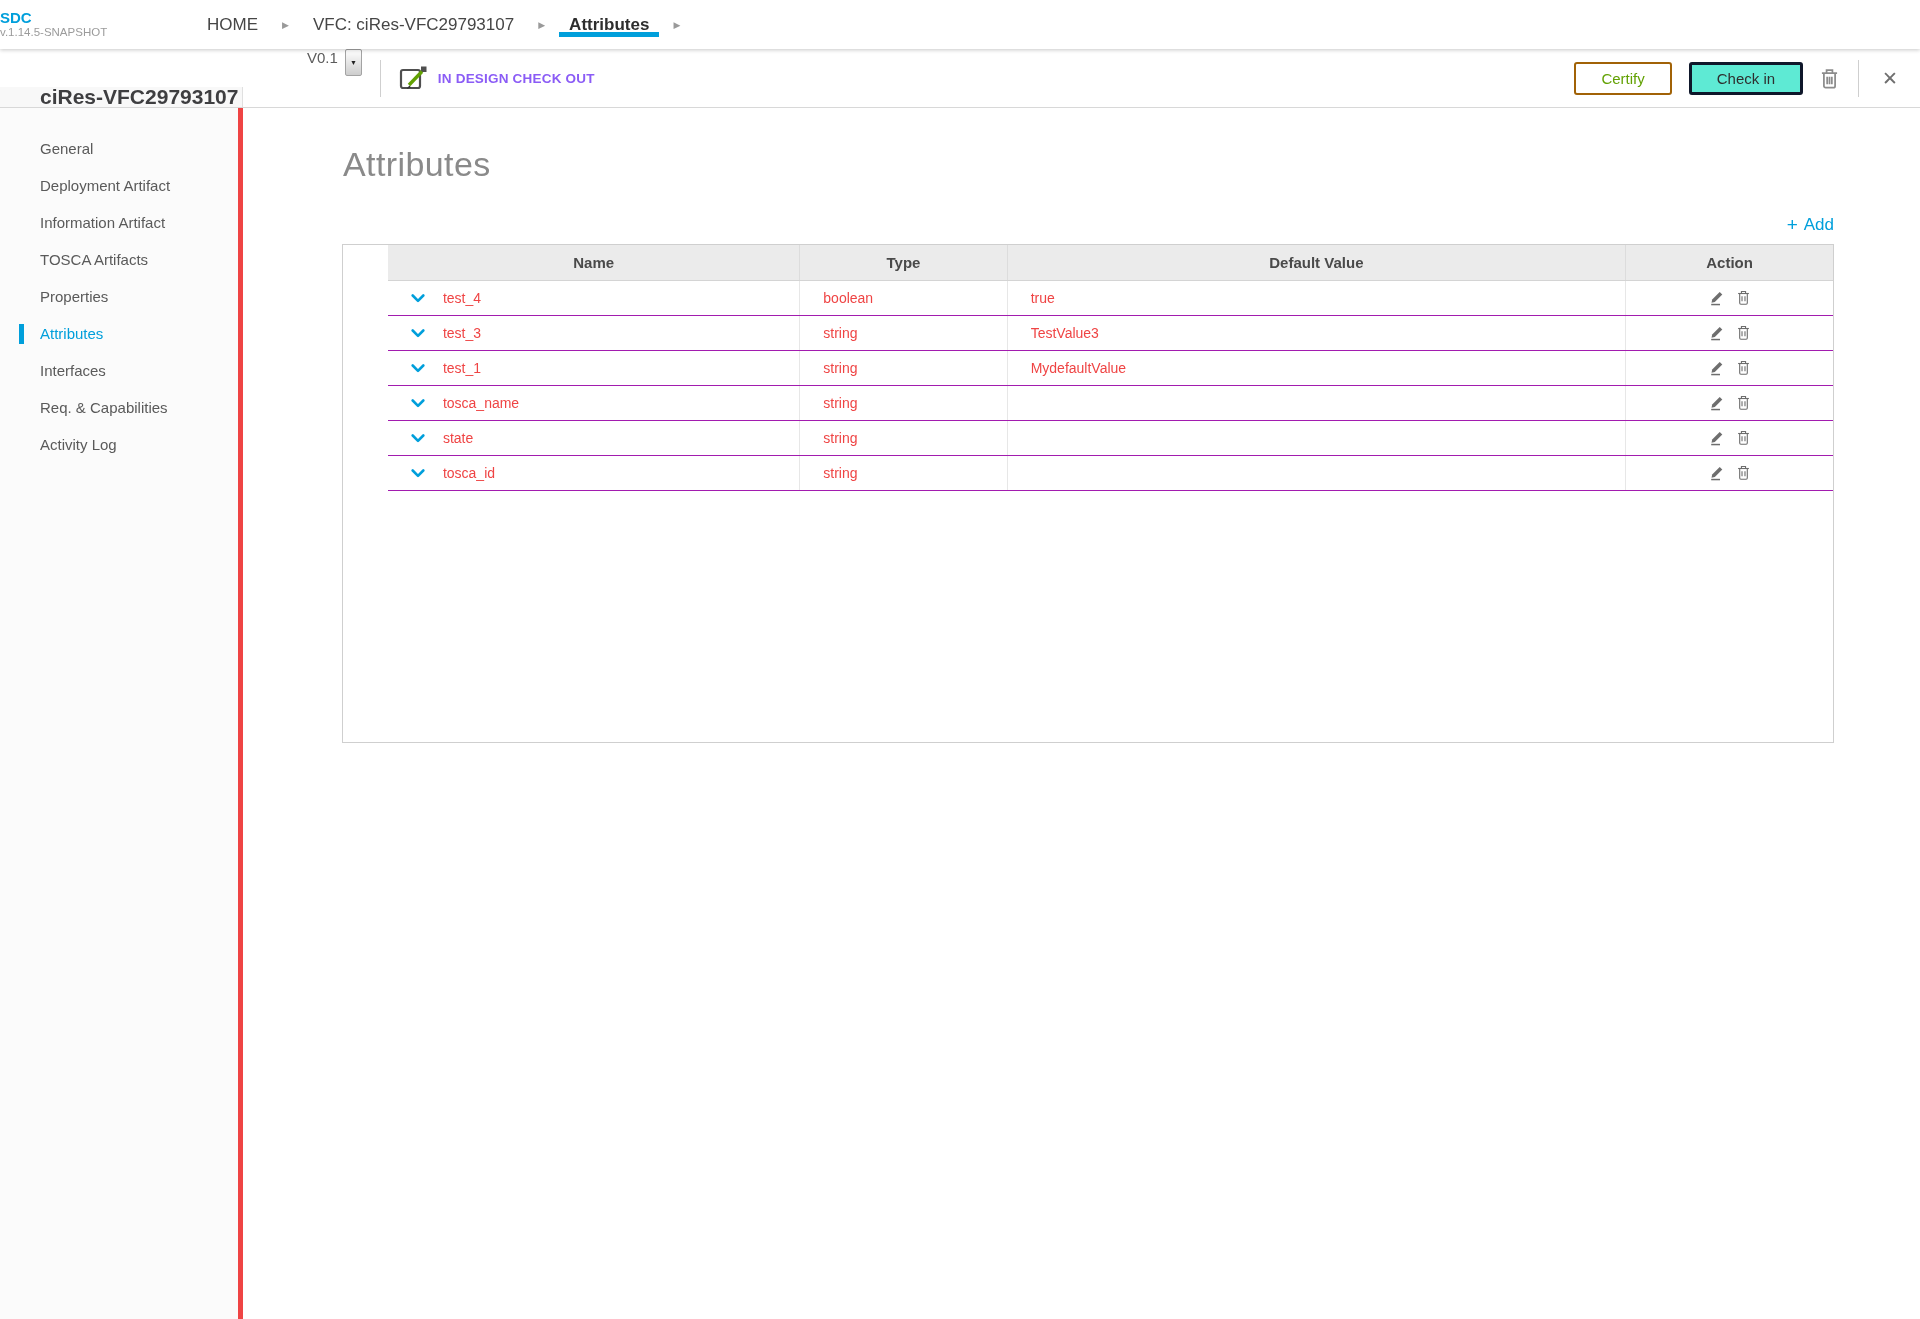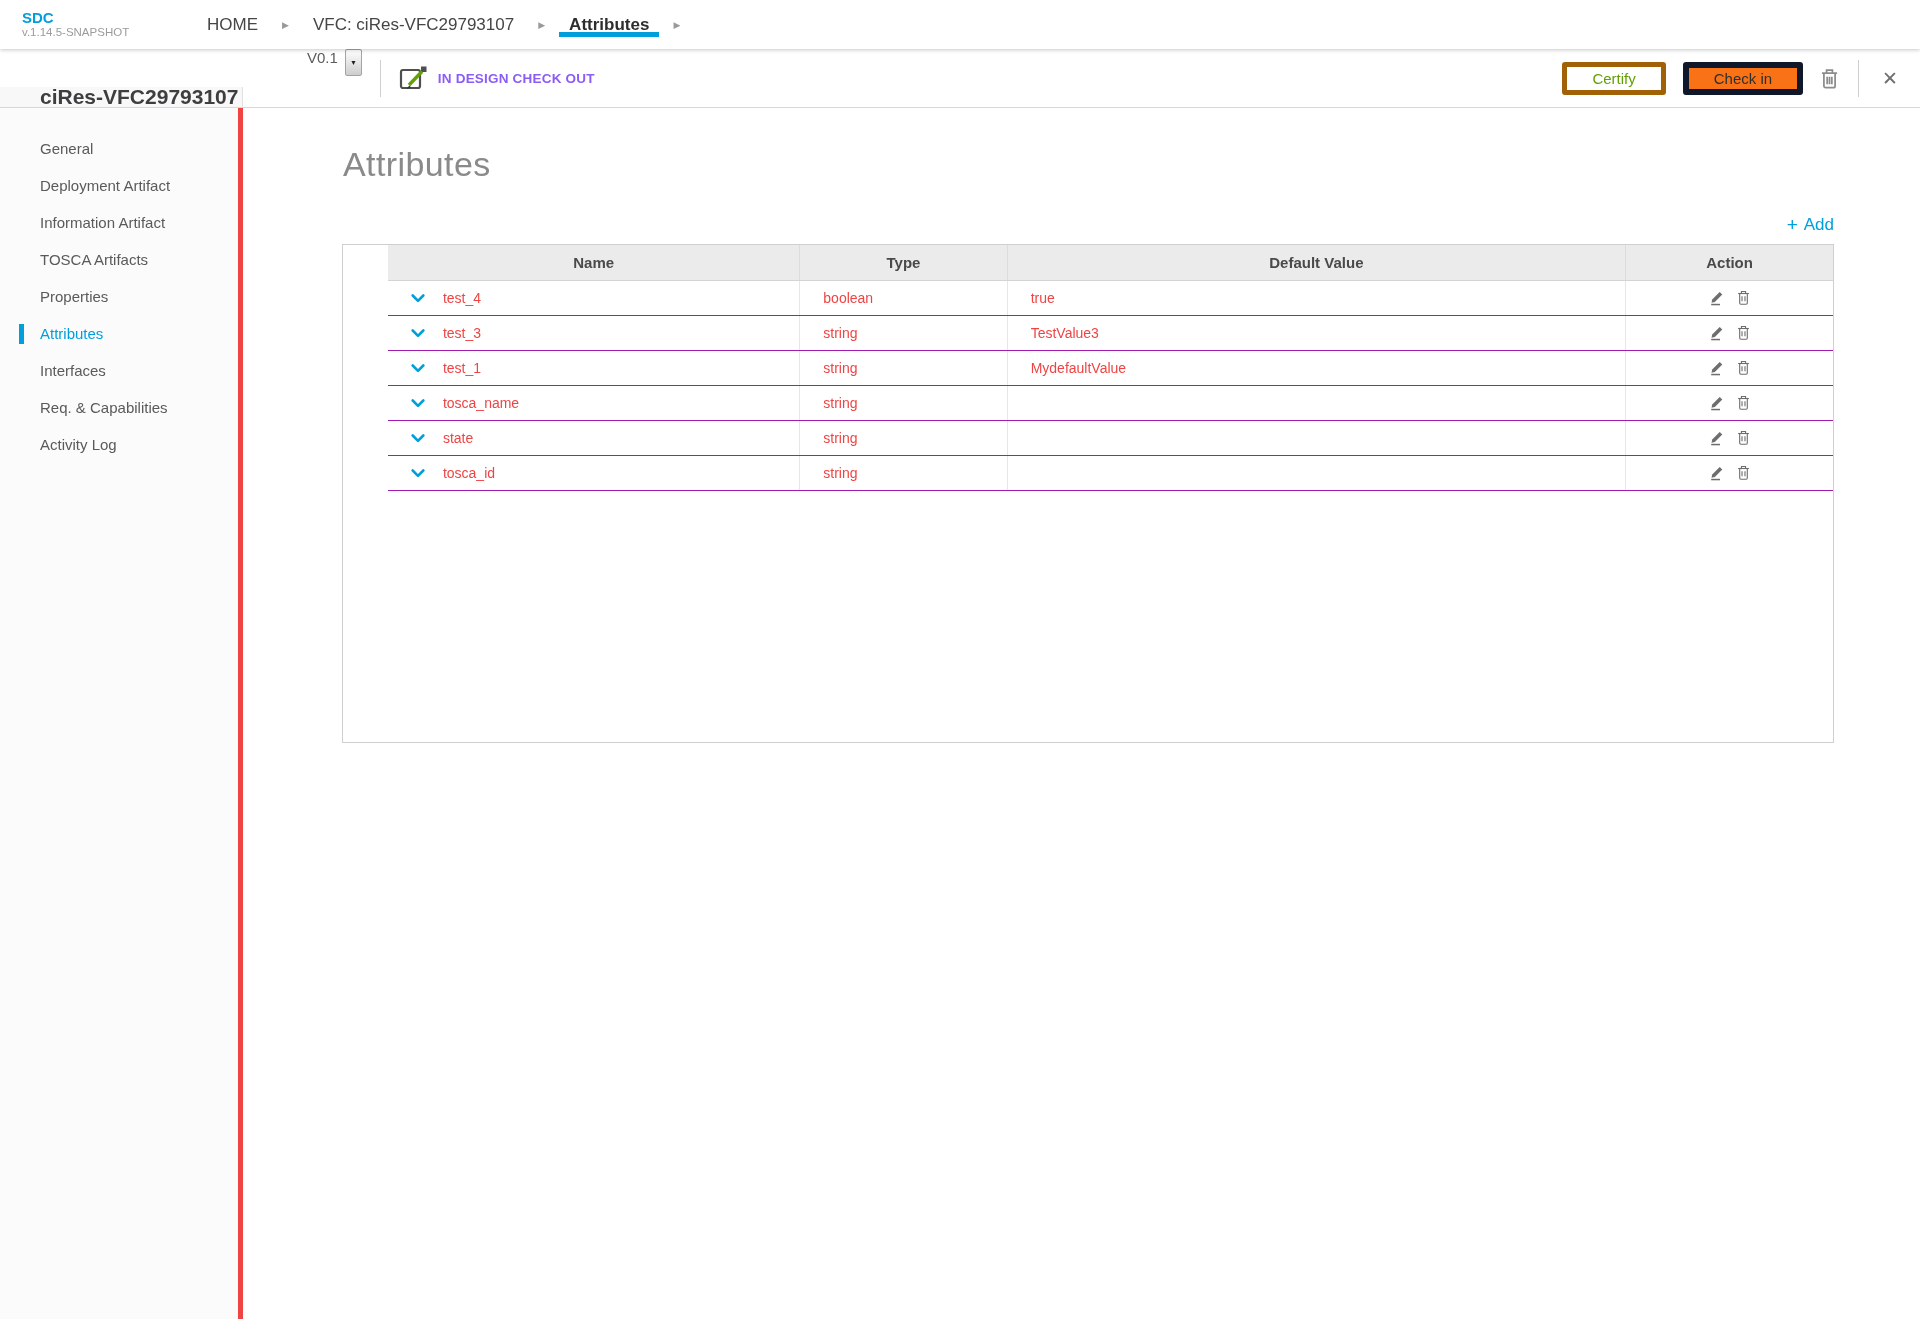--- a/index.html
+++ b/index.html
@@ -9,21 +9,21 @@
     font-family:"Liberation Sans", sans-serif;
     background:#ffffff; color:#4a4a4a;
   }
 
   
   .topbar {
     height:49px; display:flex; align-items:stretch;
     background:#fff; position:relative; z-index:5;
     box-shadow:0 1px 4px rgba(0,0,0,.22);
   }
-  .logo-wrap { width:193px; padding-left:22px; display:flex; flex-direction:column; justify-content:center; }
+  .logo-wrap { width:193px; display:flex; flex-direction:column; justify-content:center; }
   .logo { color:#009fdb; font-weight:700; font-size:15px; line-height:16px; }
   .build { color:#9b9b9b; font-size:11.5px; line-height:13px; }
   .bc { display:flex; align-items:stretch; }
   .bc-tab { display:flex; align-items:center; padding:0 10px; margin:12px 4px; font-size:17px; color:#464646; position:relative; cursor:pointer; white-space:nowrap; }
   .bc-tab.active { font-weight:700; color:#2e2e2e; }
   .bc-tab.active::after { content:''; position:absolute; left:0; right:0; bottom:0; height:5px; background:#009fdb; }
   .bc-arrow { font-size:9px; color:#9a9a9a; margin:0 10px; align-self:center; }
 
   
   .toolbar { height:59px; display:flex; align-items:stretch; border-bottom:1px solid #d8d8d8; background:#fff; }
@@ -31,22 +31,22 @@
   .tb-left { display:flex; margin-left:64px; }
   .version-label { font-size:15px; color:#5c5c5c; }
   .stepper { width:17px; height:27px; margin-left:7px; border:1px solid #a3a3a3; border-radius:2px;
              background:linear-gradient(#ffffff,#cdcdcd); display:flex; align-items:center; justify-content:center;
              font-size:7px; color:#222; cursor:pointer; }
   .tb-div { width:1px; background:#cfcfcf; height:37px; align-self:center; margin:0 18px; }
   .status { display:flex; align-items:center; gap:11px; align-self:center; }
   .status-label { font-size:13.5px; font-weight:700; color:#8b5cf6; letter-spacing:.2px; }
   .tb-right { margin-left:auto; display:flex; align-items:center; padding-right:22px; gap:17px; }
   .btn { height:33px; border-radius:3px; font-size:15px; padding:0 25px; display:flex; align-items:center; cursor:pointer; background:#fff; font-family:inherit; }
-  .btn-certify { border:5px solid #a16207; color:#62a103; }
-  .btn-checkin { border:6px solid #0f172a; color:#2e2e2e; background:#f97316; }
+  .btn-certify { border:2px solid #a16207; color:#62a103; }
+  .btn-checkin { border:3px solid #0f172a; color:#2e2e2e; background:#5eead4; }
   .icon-btn { cursor:pointer; display:flex; align-items:center; }
   .close-x { font-size:19px; color:#6f6f6f; cursor:pointer; margin-left:4px; }
 
   
   .layout { display:flex; height:1211px; }
   .sidebar { width:243px; background:#fbfbfb; border-right:5px solid #ef4444; padding-top:22px; }
   .side-item { height:37px; display:flex; align-items:center; padding-left:40px; font-size:15px; color:#5a5a5a; position:relative; cursor:pointer; }
   .side-item.active { color:#009fdb; }
   .side-item.active::before { content:''; position:absolute; left:19px; width:5px; height:20px; background:#009fdb; }
 

